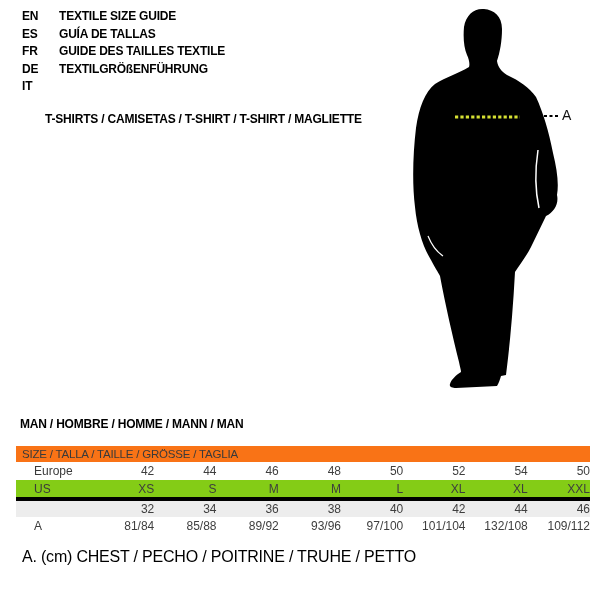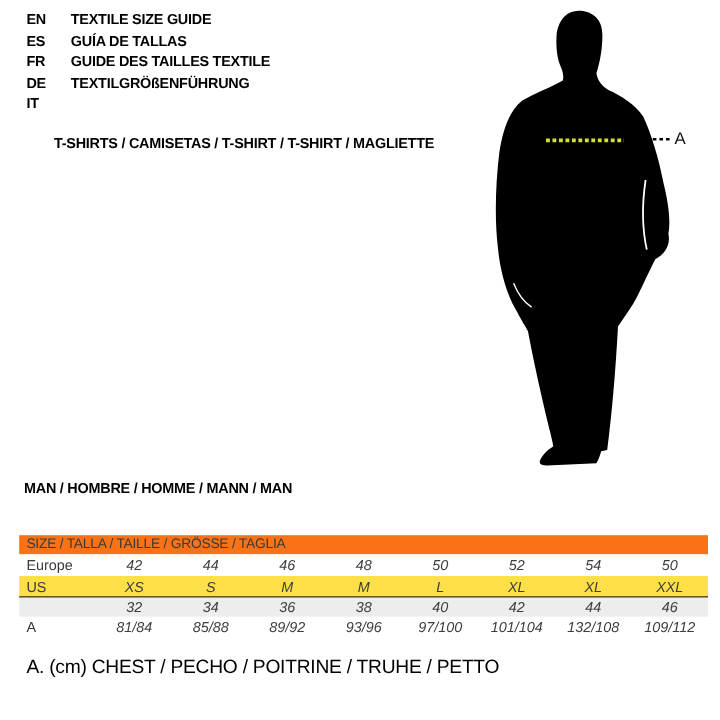--- a/index.html
+++ b/index.html
@@ -32,38 +32,38 @@
 
   
   .figure { position: absolute; left: 400px; top: 0; width: 200px; height: 410px; }
   .figure-label-a {
     position: absolute; left: 562px; top: 107px;
     font-size: 14px; font-weight: 400; color: #111;
   }
 
   
   .section-title {
-    position: absolute; left: 20px; top: 400px;
+    position: absolute; left: 20px; top: 417px;
     font-size: 12px; font-weight: bold; letter-spacing: -0.2px;
   }
 
   
   .size-table {
     position: absolute; left: 16px; top: 446px; width: 574px;
     font-size: 12px; color: #3e3e3e;
   }
   .size-table .thead {
     background: #f97316; height: 16px; line-height: 16px;
     padding-left: 6px; font-size: 11.5px; color: #3a3a3a; letter-spacing: -0.2px;
   }
   .trow { display: flex; align-items: center; }
-  .trow .lbl { width: 58px; padding-left: 6px; color: #3a3a3a; }
-  .trow .cell { flex: 1; text-align: center; font-style: italic; }
+  .trow .lbl { width: 58px; padding-left: 6px; color: #3a3a3a; margin-left: 12px; }
+  .trow .cell { flex: 1; text-align: right; }
   .row-europe { height: 18px; background: #ffffff; }
-  .row-us { height: 17px; background: #fde047; border-bottom: 1px solid #000000; }
+  .row-us { height: 17px; background: #84cc16; border-bottom: 4px solid #000000; }
   .row-nolabel { height: 16px; background: #ededed; }
   .row-a { height: 18px; background: #ffffff; }
 
   
   .footnote {
     position: absolute; left: 22px; top: 548px;
     font-size: 16px; font-weight: normal; letter-spacing: -0.2px;
   }
 </style>
 </head>

